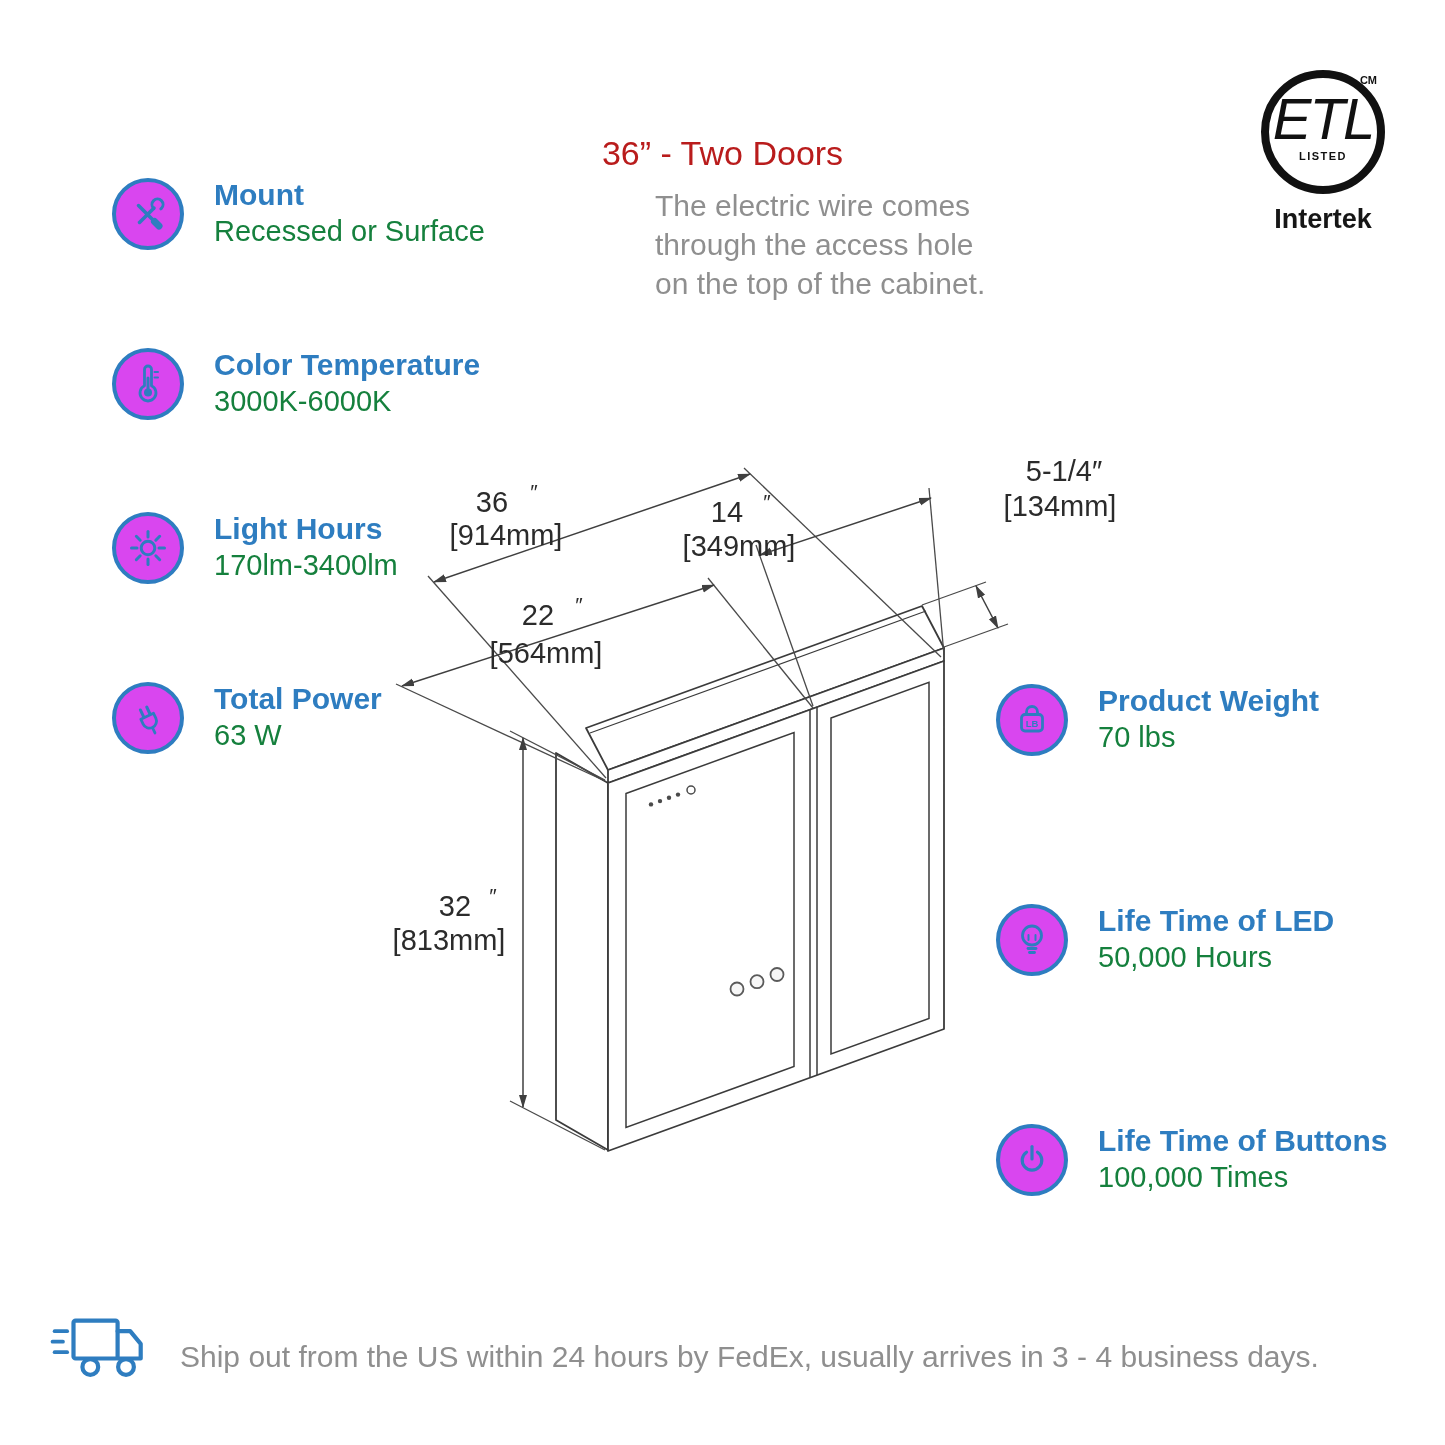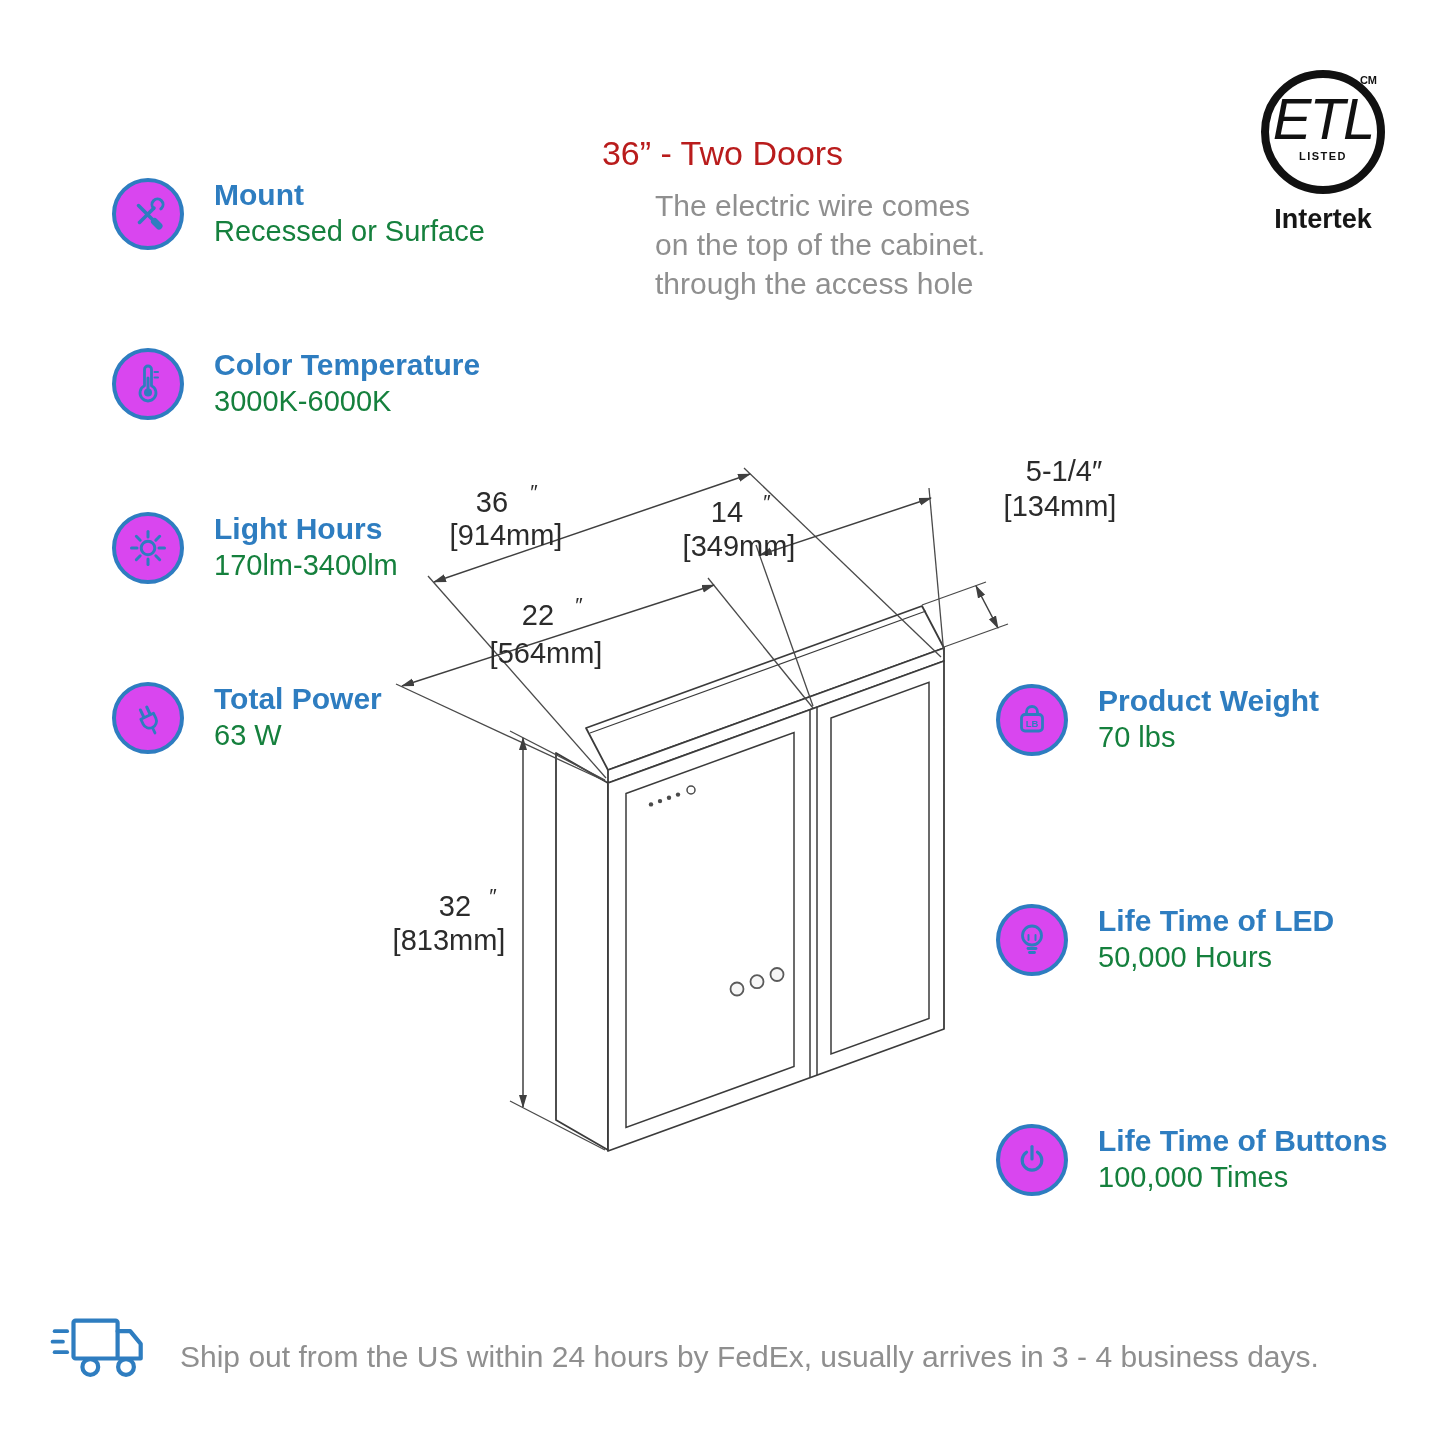--- a/index.html
+++ b/index.html
@@ -51,22 +51,22 @@
     <div class="etl-circle">
       <div class="etl-text">ETL</div>
       <div class="etl-listed">LISTED</div>
       <div class="etl-cm">CM</div>
     </div>
     <div class="etl-intertek">Intertek</div>
   </div>
 
   <div class="wire-note">
     <div>The electric wire comes</div>
+    <div>through the access hole</div>
     <div>on the top of the cabinet.</div>
-    <div>through the access hole</div>
   </div>
 
   <div class="spec-row" id="row-mount">
     <div class="spec-icon">
       <svg width="44" height="44" viewBox="0 0 44 44" class="ic">
         <circle cx="31.5" cy="12.5" r="5.5" stroke-width="3" stroke-dasharray="26 9" transform="rotate(135 31.5 12.5)"></circle>
         <line x1="28" y1="16" x2="13.5" y2="30.5" stroke-width="3.5"></line>
         <line x1="12.5" y1="13.5" x2="26" y2="27" stroke-width="3.5"></line>
         <line x1="28.5" y1="29.5" x2="33" y2="34" stroke-width="7"></line>
       </svg>

